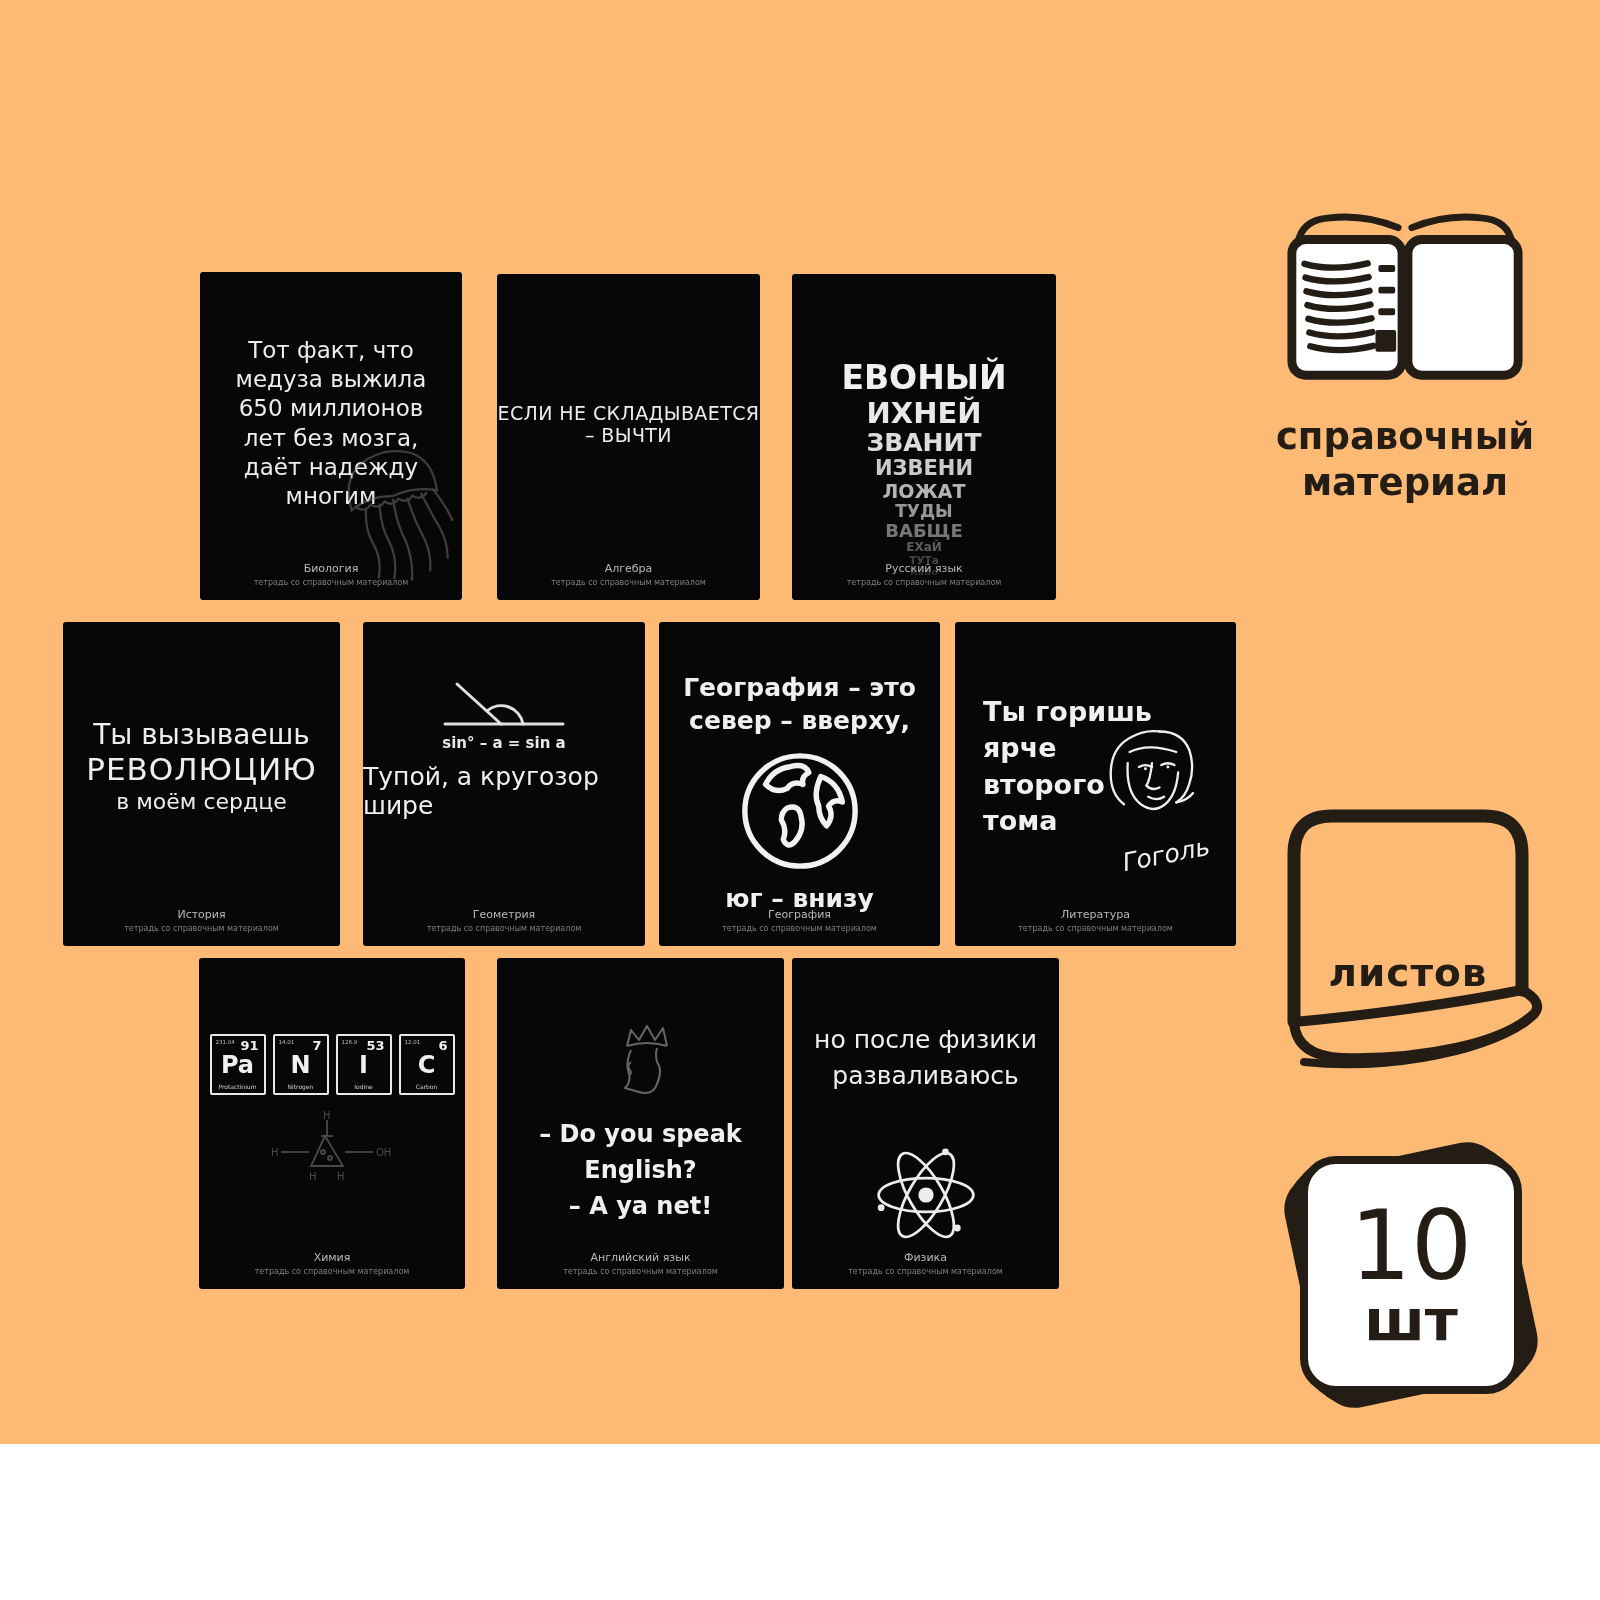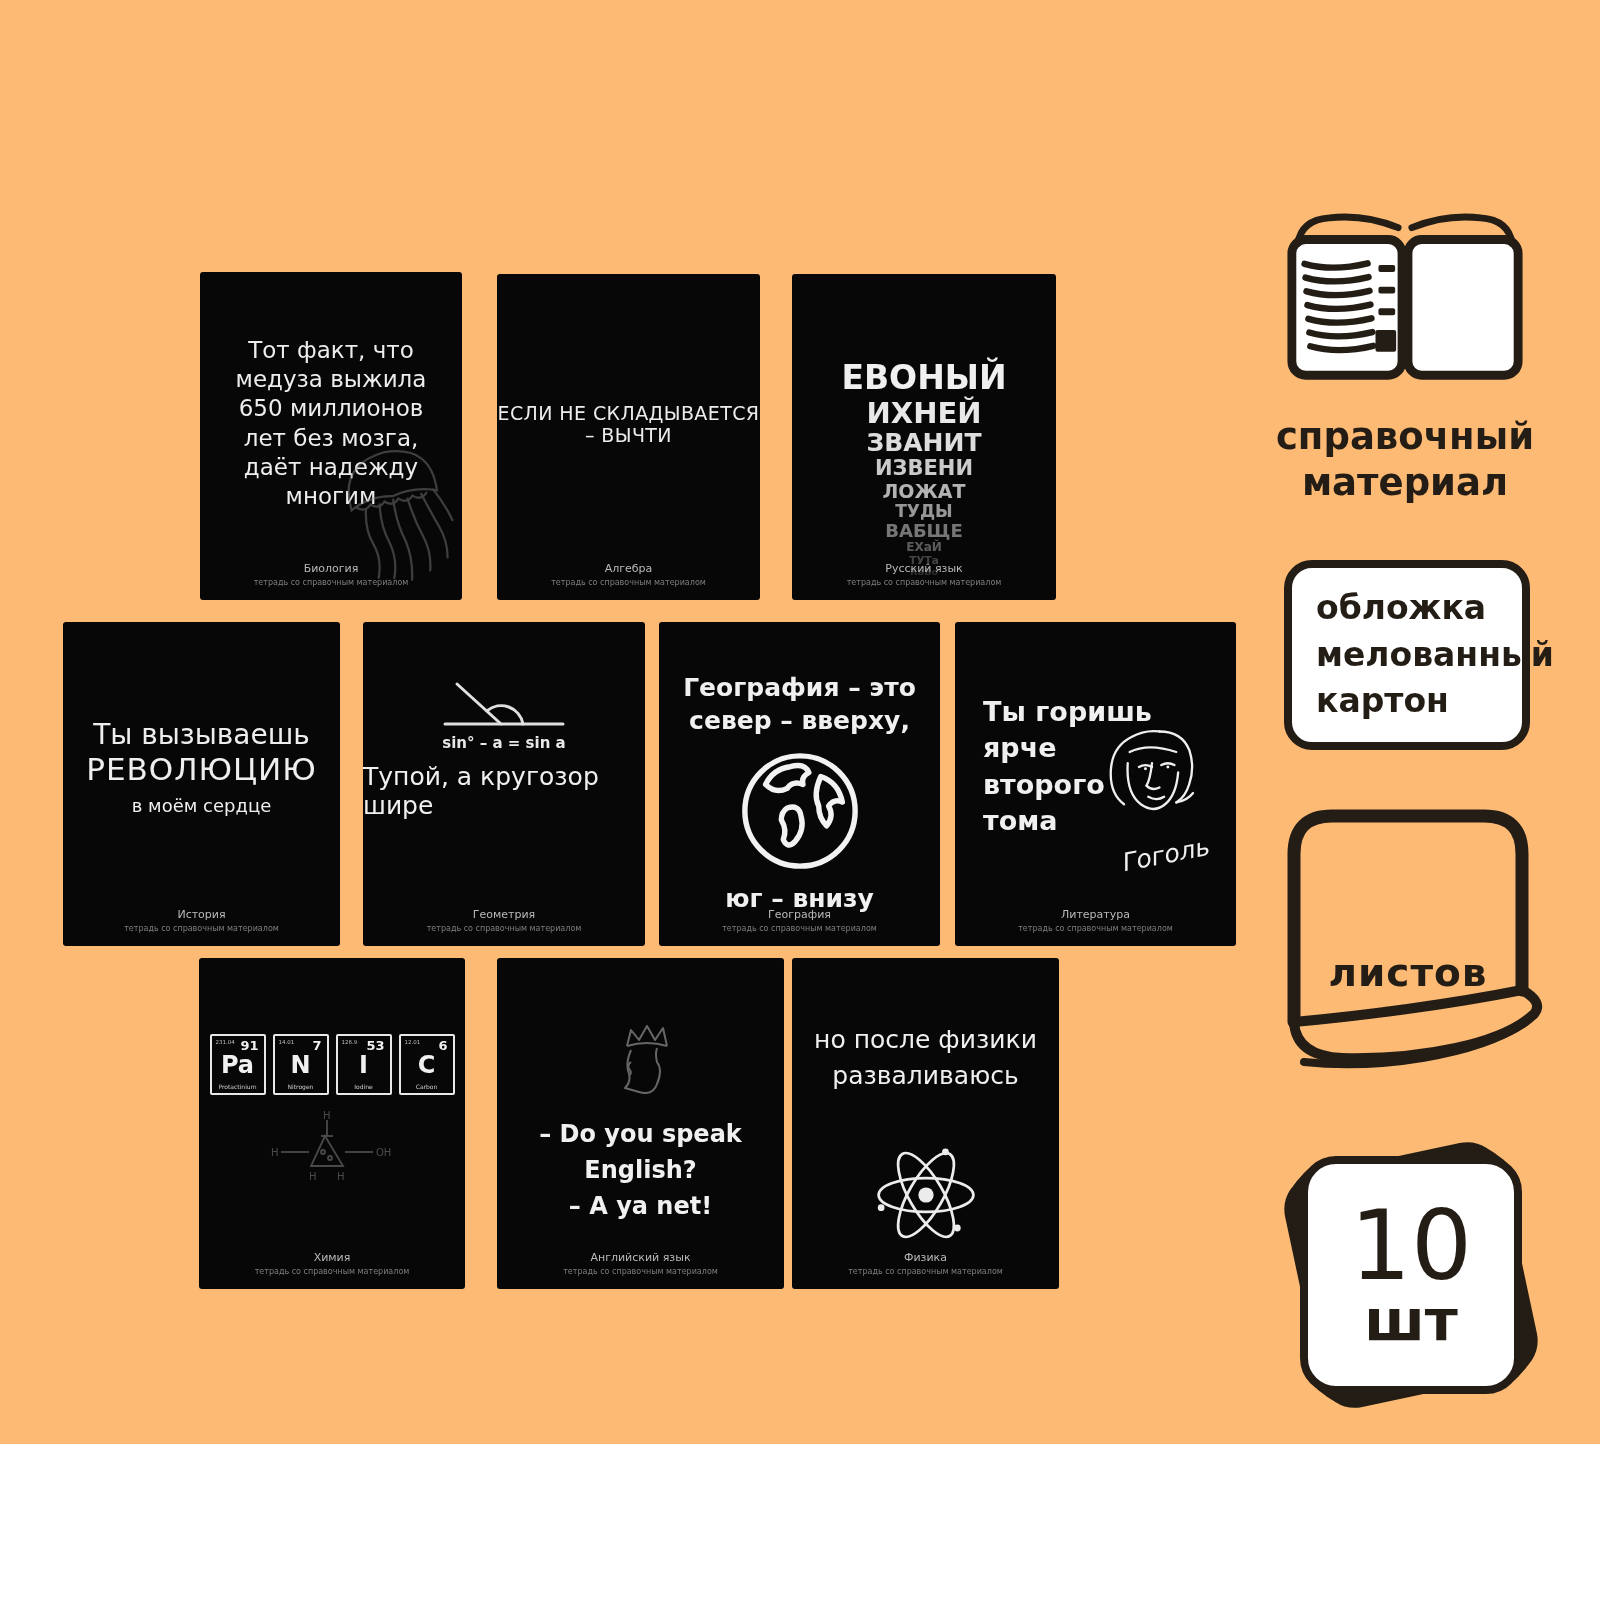--- a/index.html
+++ b/index.html
@@ -30,21 +30,21 @@
 
   #nb-russian .words{position:absolute;top:80px;left:0;right:0;display:flex;flex-direction:column;
         align-items:center;font-weight:bold;line-height:1.12;margin-top:6px;}
   .w0{font-size:33px;opacity:1;} .w1{font-size:29px;opacity:.97;} .w2{font-size:25px;opacity:.92;}
   .w3{font-size:21px;opacity:.84;} .w4{font-size:19px;opacity:.74;} .w5{font-size:17px;opacity:.62;}
   .w6{font-size:18px;opacity:.48;} .w7{font-size:12px;opacity:.36;} .w8{font-size:10.5px;opacity:.26;}
   .w9{font-size:9.5px;opacity:.17;}
 
   #nb-history .block{position:absolute;top:96px;left:0;right:0;text-align:center;color:#eee;}
   #nb-history .l1{font-size:28px;} #nb-history .l2{font-size:31px;letter-spacing:1px;}
-  #nb-history .l3{font-size:18px;margin-top:8px;}
+  #nb-history .l3{font-size:22px;margin-top:2px;}
 
   #nb-geometry .inner{position:absolute;top:56px;left:0;right:0;display:flex;flex-direction:column;align-items:center;}
   #nb-geometry .formula{margin-top:4px;font-size:15px;font-weight:bold;color:#e8e8e8;}
   #nb-geometry .quote{margin-top:10px;font-size:25px;color:#f0f0f0;}
 
   #nb-geography .inner{position:absolute;top:50px;left:0;right:0;display:flex;flex-direction:column;align-items:center;}
   #nb-geography .ln{font-size:25px;font-weight:600;line-height:1.3;}
   #nb-geography .globe{margin:10px 0 8px;}
 
   #nb-literature .txt{position:absolute;left:28px;top:72px;width:190px;font-size:27px;font-weight:600;line-height:1.35;}
@@ -318,25 +318,20 @@
       <rect x="98" y="102" width="17" height="7" rx="2"></rect>
       <rect x="95" y="124" width="21" height="22" rx="2"></rect>
     </g>
   </svg>
 
   <div class="ref-label">
     <div>справочный</div>
     <div>материал</div>
   </div>
 
-  <div class="cover-badge">
-    <div>обложка</div>
-    <div>мелованный</div>
-    <div>картон</div>
-  </div>
 
   <div class="sheets-badge">
     <svg class="svgwrap" width="286" height="276" viewBox="0 0 286 276" fill="none" stroke="#241d15" stroke-linecap="round">
       <path d="M12 218 V50 Q12 12 50 12 H202 Q240 12 240 50 V186" stroke-width="13"></path>
       <path d="M12 218 C 80 212 170 200 240 186" stroke-width="10"></path>
       <path d="M12 218 Q14 252 60 254 C 140 256 220 240 252 210 Q262 198 240 186" stroke-width="10"></path>
       <path d="M22 258 C 95 266 195 252 244 218" stroke-width="8"></path>
     </svg>
     <div class="unit">листов</div>
   </div>

